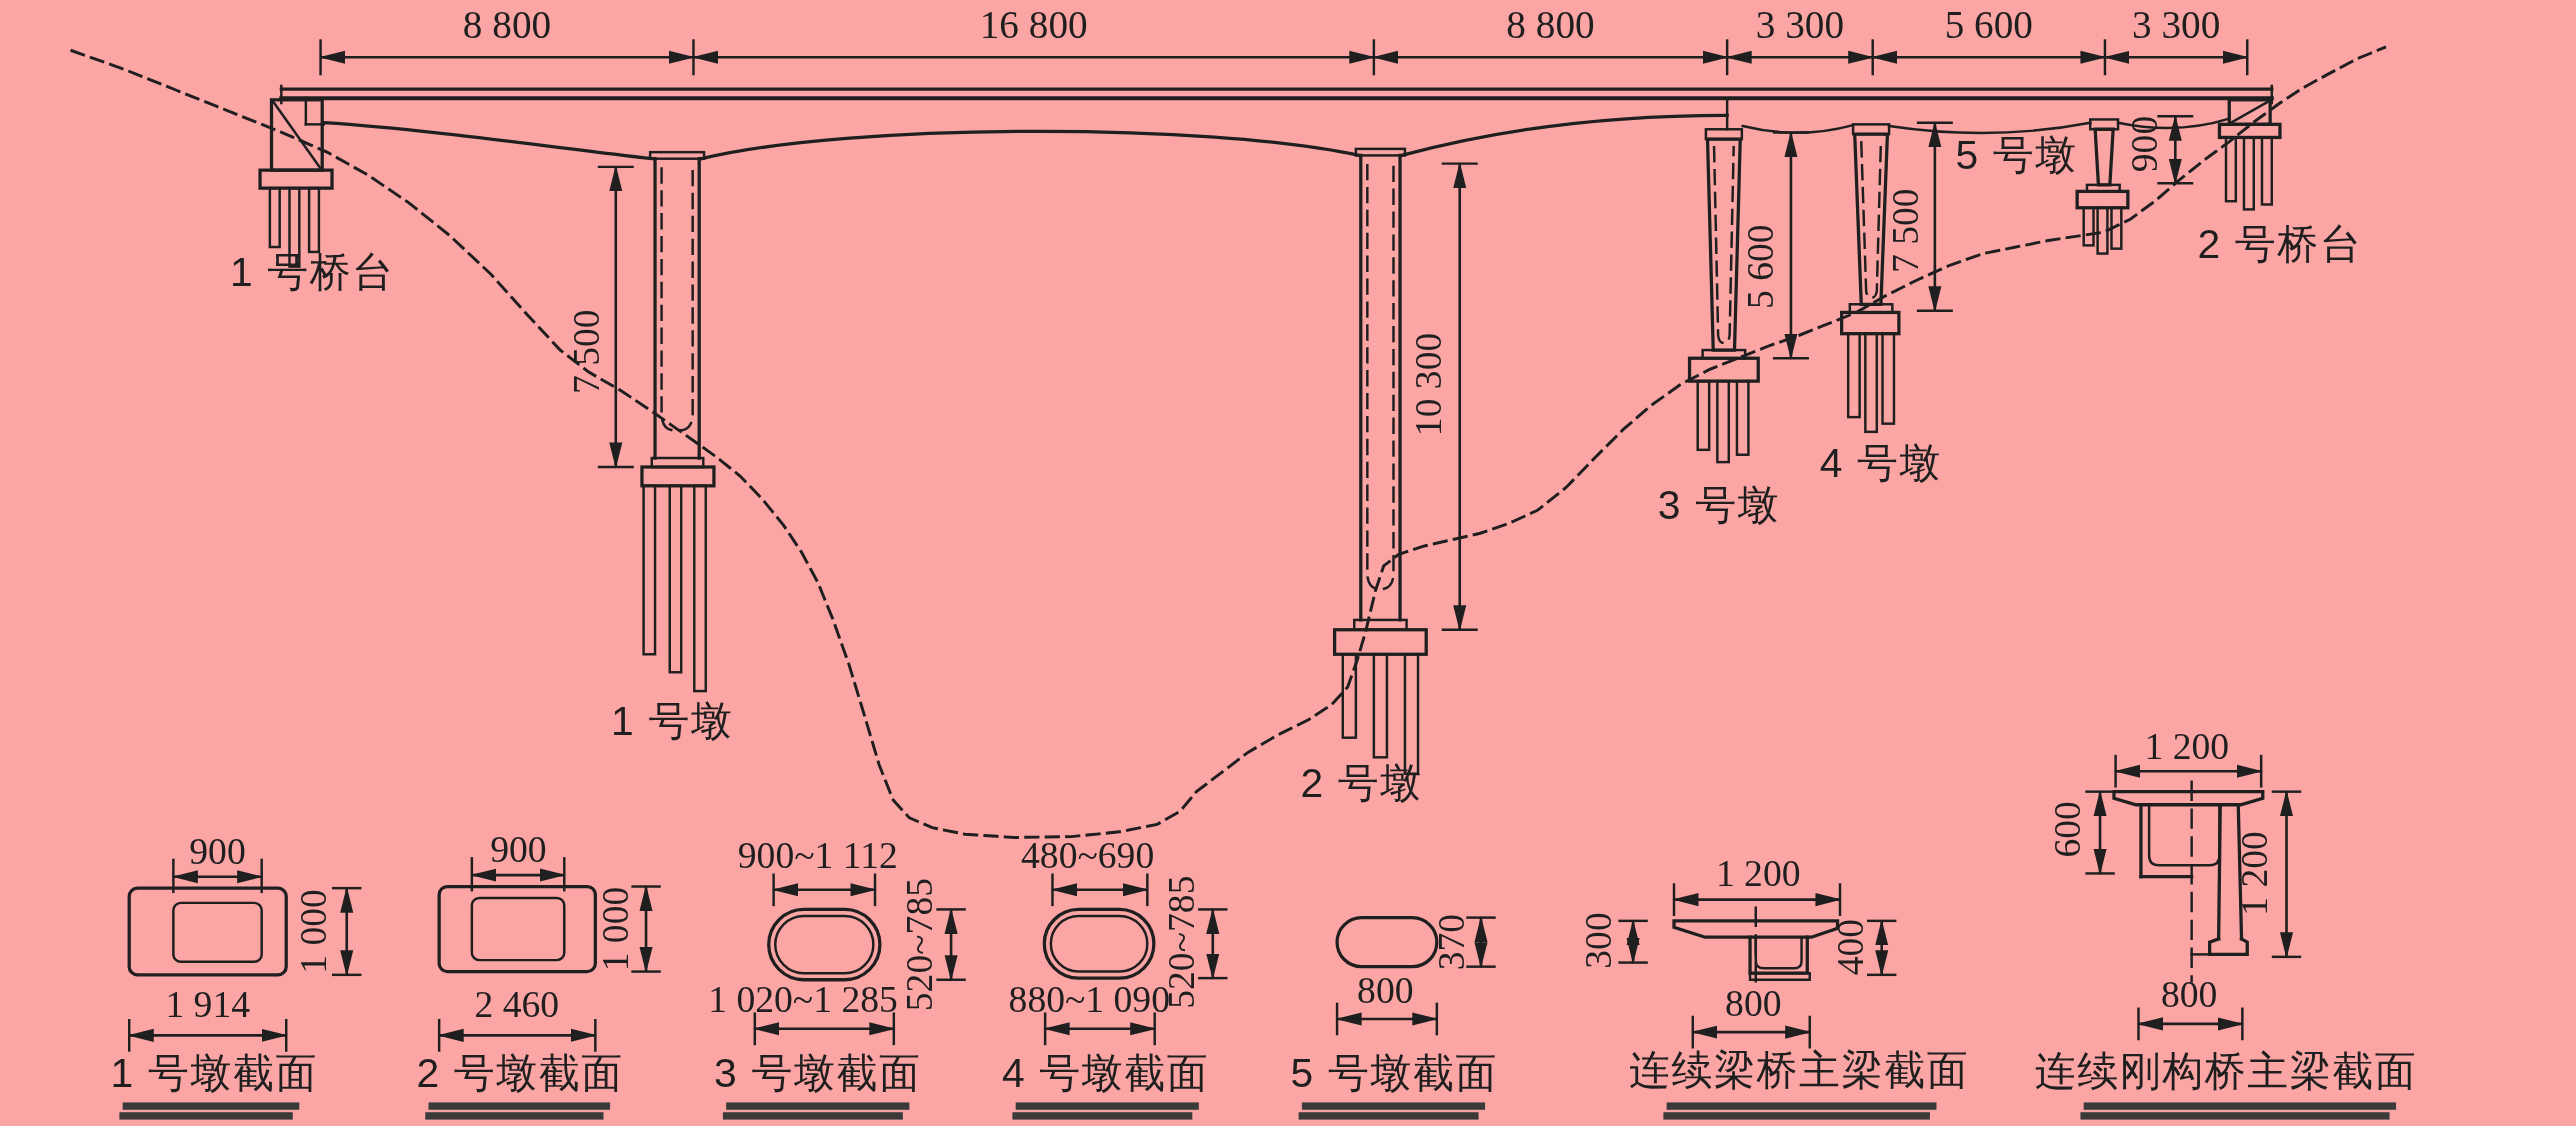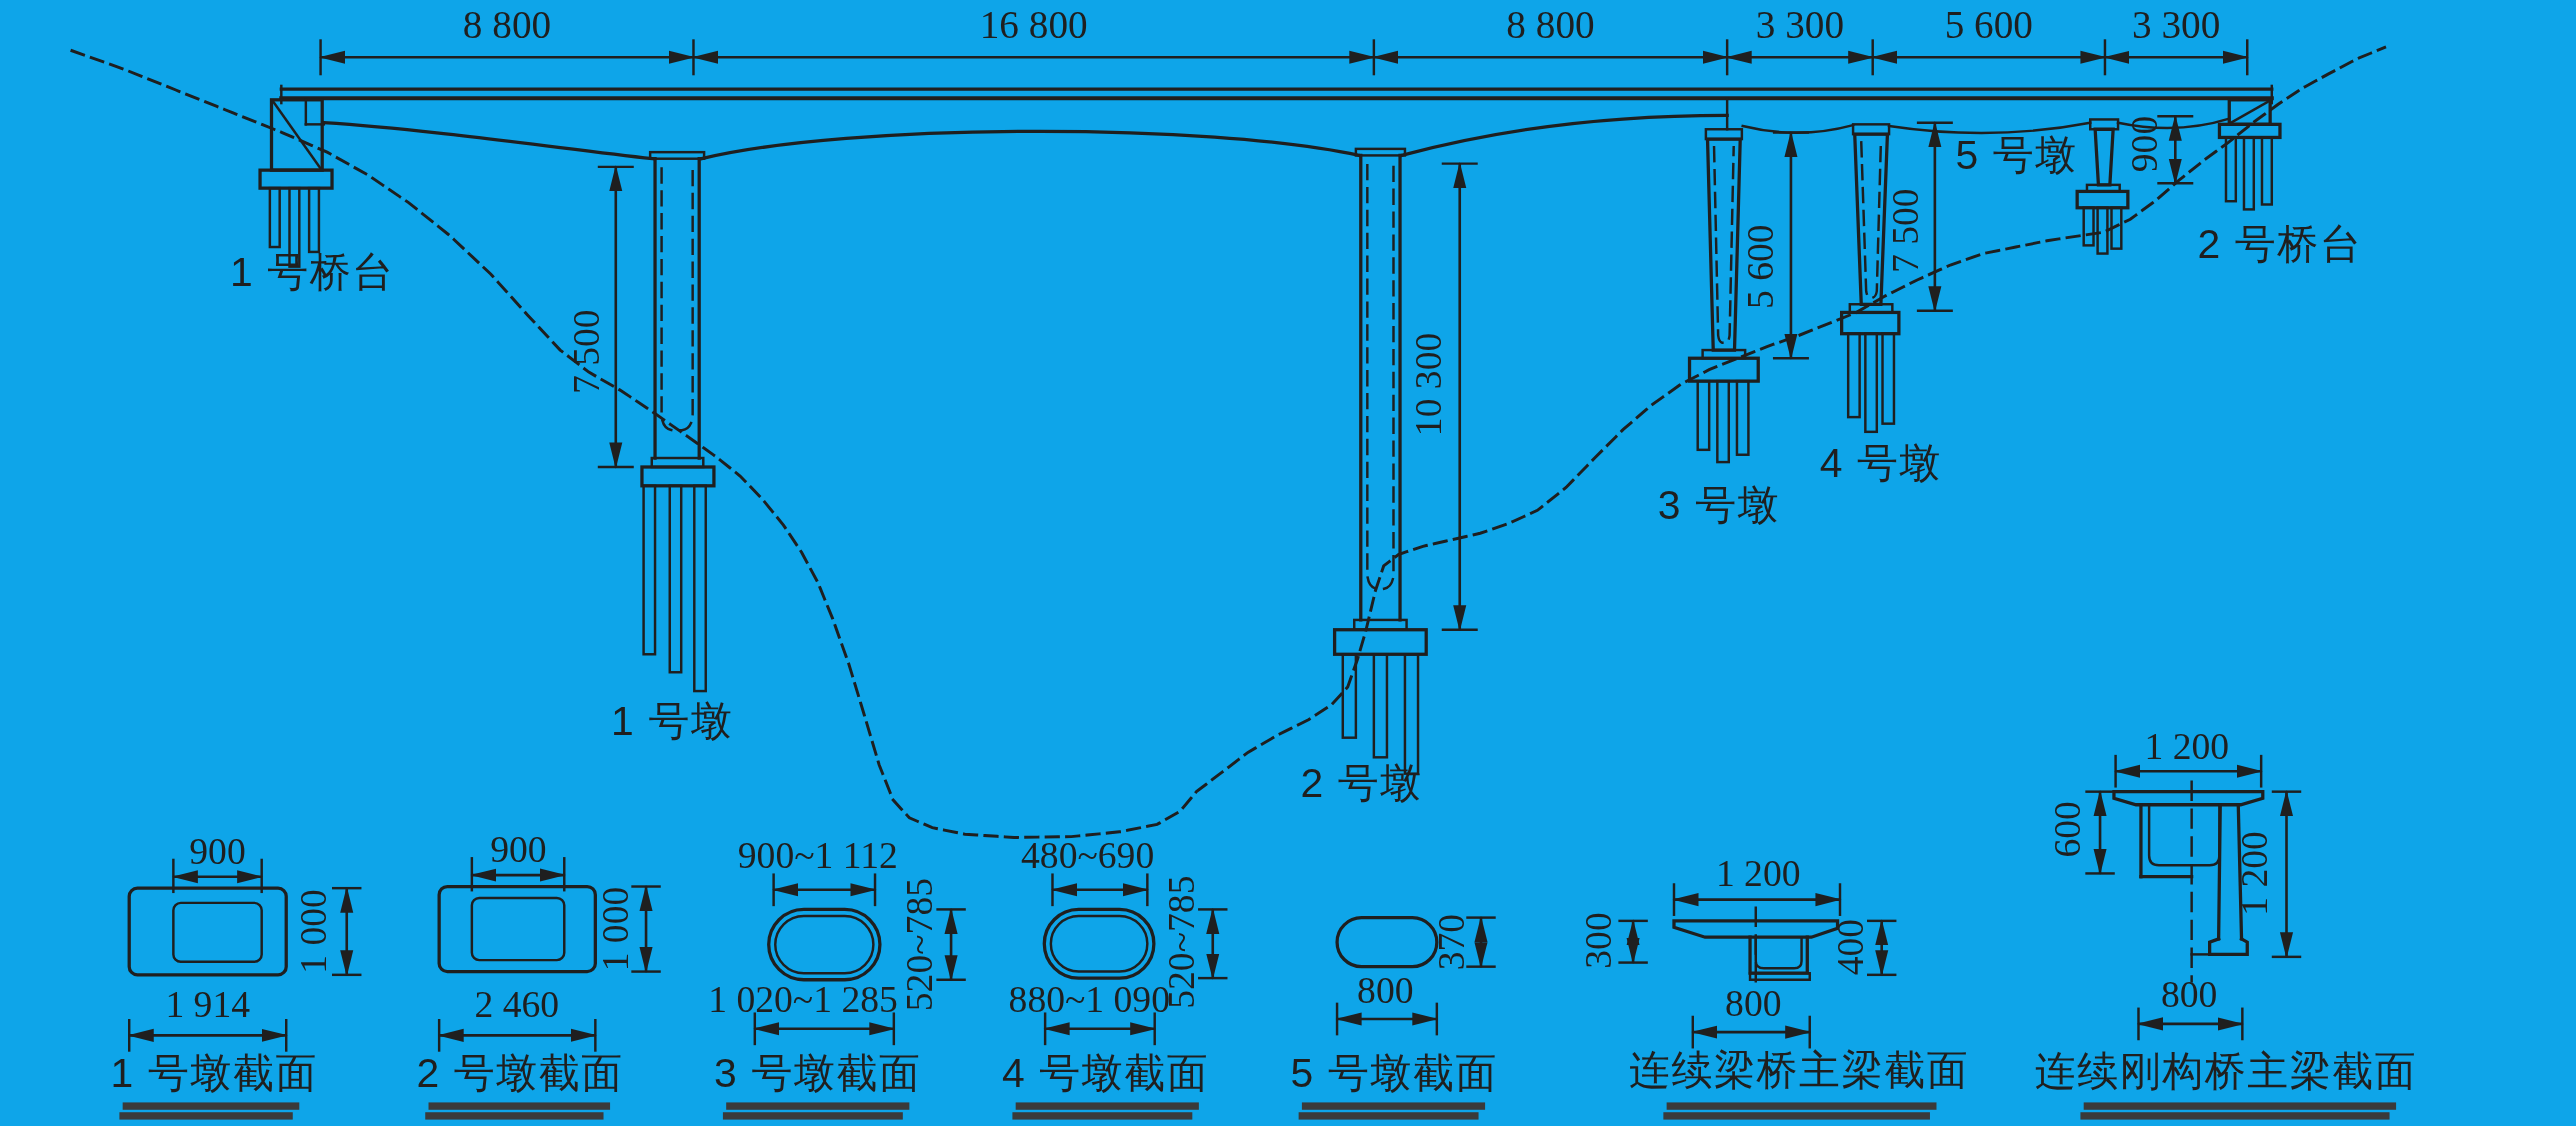--- a/index.html
+++ b/index.html
@@ -1,16 +1,16 @@
 <!DOCTYPE html>
 <html style="font-size:13px"><head>
 <meta charset="utf-8">
 <style>
   html,body{margin:0;padding:0;background:#ffffff;}
-  .stage{width:2576px;height:1127px;background:#0ea5e9;position:relative;overflow:hidden;}
+  .stage{width:2576px;height:1127px;background:#fca5a5;position:relative;overflow:hidden;}
   svg{display:block;}
   .ln{stroke:#1f1f1f;fill:none;stroke-width:4;stroke-linecap:square;}
   .thin{stroke-width:3;}
   .thick{stroke-width:5;}
   .dimln{stroke:#1f1f1f;fill:none;stroke-width:3.2;}
   .tick{stroke:#1f1f1f;stroke-width:3;}
   .dash{stroke-dasharray:15 10;stroke-width:3.6;}
   .pdash{stroke-dasharray:17 11;stroke-width:3;}
   .cl{stroke-dasharray:22 12;stroke-width:3;}
   .bar{fill:#3a3a3a;}

